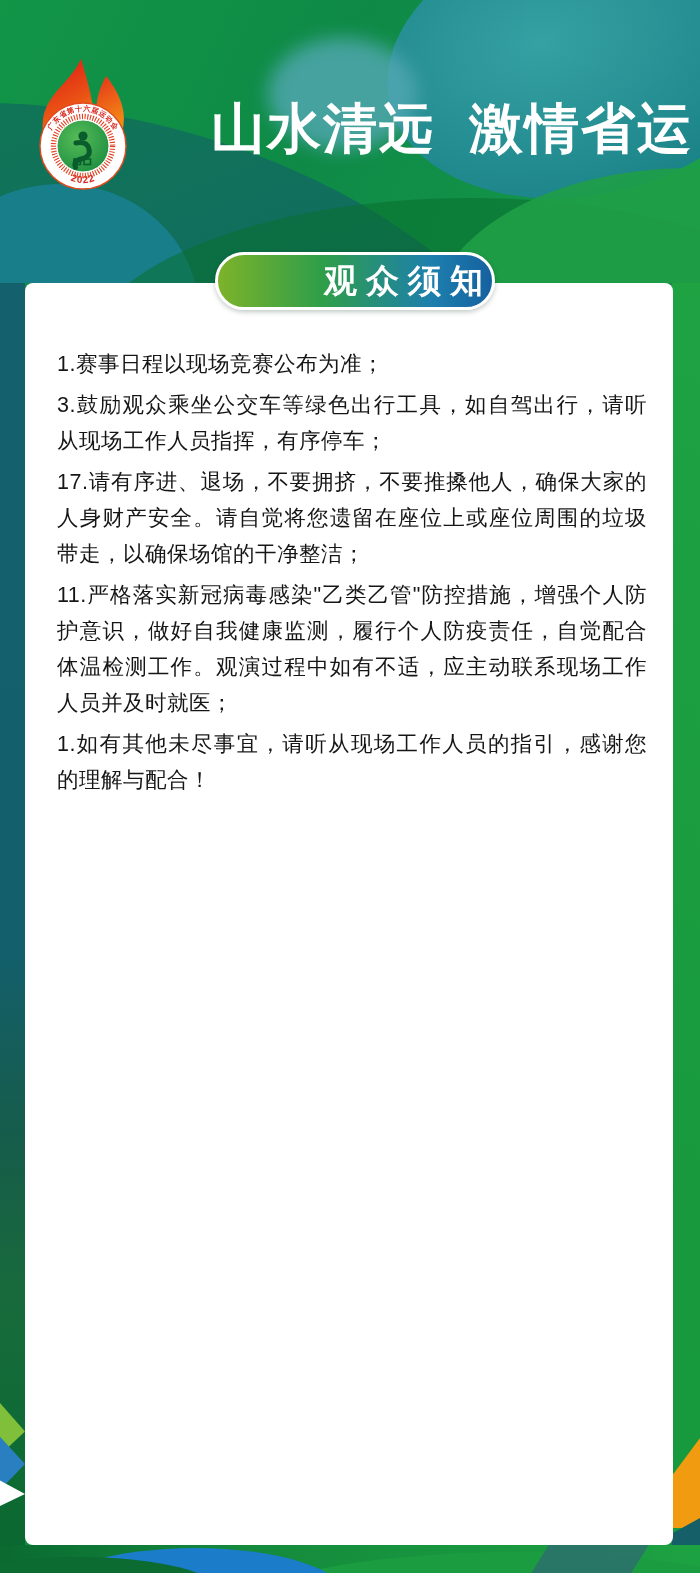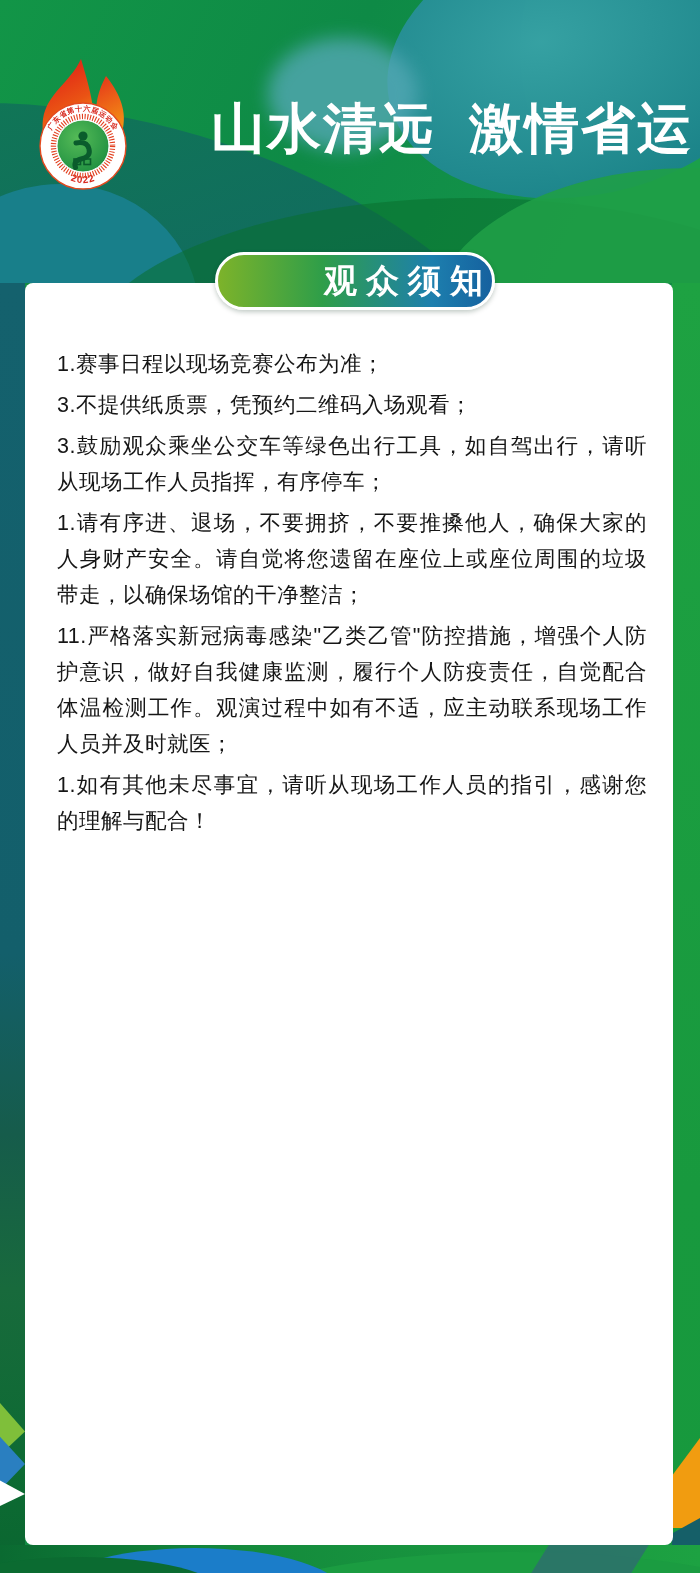--- a/index.html
+++ b/index.html
@@ -130,19 +130,18 @@
 
 <div class="title">山水清远  激情省运</div>
 
 <div class="pill">
   <span>观众须知</span>
 </div>
 
 <div class="card">
   <div class="notice-list">
       <p class="notice-item">1.赛事日程以现场竞赛公布为准；</p>
-      <p class="notice-item">3.不提供纸质票，凭预约二维码入场观看；</p>
       <p class="notice-item">3.鼓励观众乘坐公交车等绿色出行工具，如自驾出行，请听从现场工作人员指挥，有序停车；</p>
-      <p class="notice-item">1.请有序进、退场，不要拥挤，不要推搡他人，确保大家的人身财产安全。请自觉将您遗留在座位上或座位周围的垃圾带走，以确保场馆的干净整洁；</p>
+      <p class="notice-item">17.请有序进、退场，不要拥挤，不要推搡他人，确保大家的人身财产安全。请自觉将您遗留在座位上或座位周围的垃圾带走，以确保场馆的干净整洁；</p>
       <p class="notice-item">11.严格落实新冠病毒感染"乙类乙管"防控措施，增强个人防护意识，做好自我健康监测，履行个人防疫责任，自觉配合体温检测工作。观演过程中如有不适，应主动联系现场工作人员并及时就医；</p>
       <p class="notice-item">1.如有其他未尽事宜，请听从现场工作人员的指引，感谢您的理解与配合！</p>
     </div>
 </div>
 
 </body></html>

